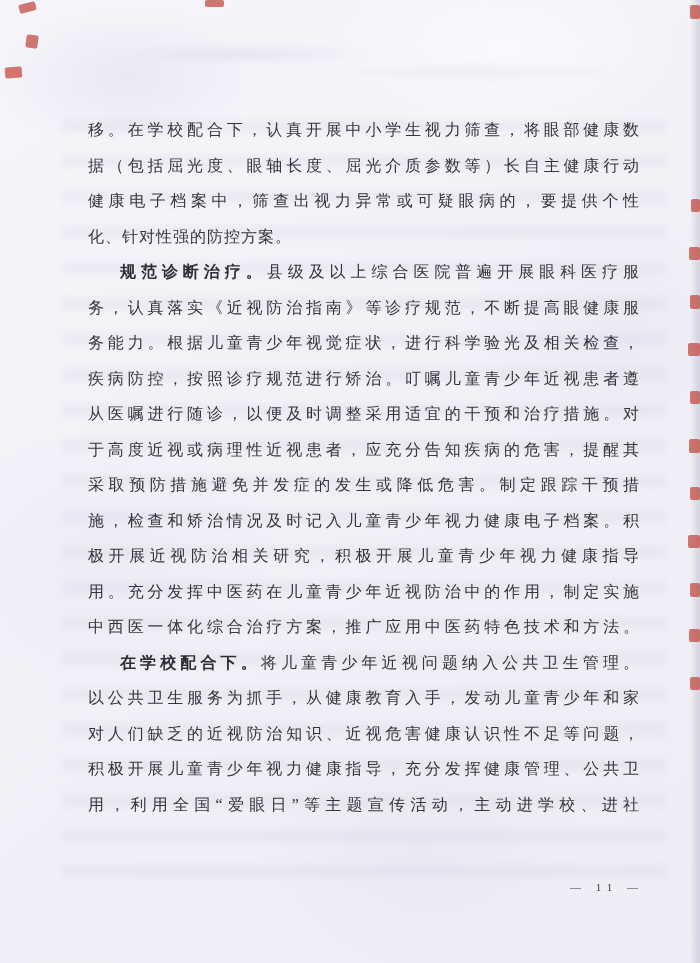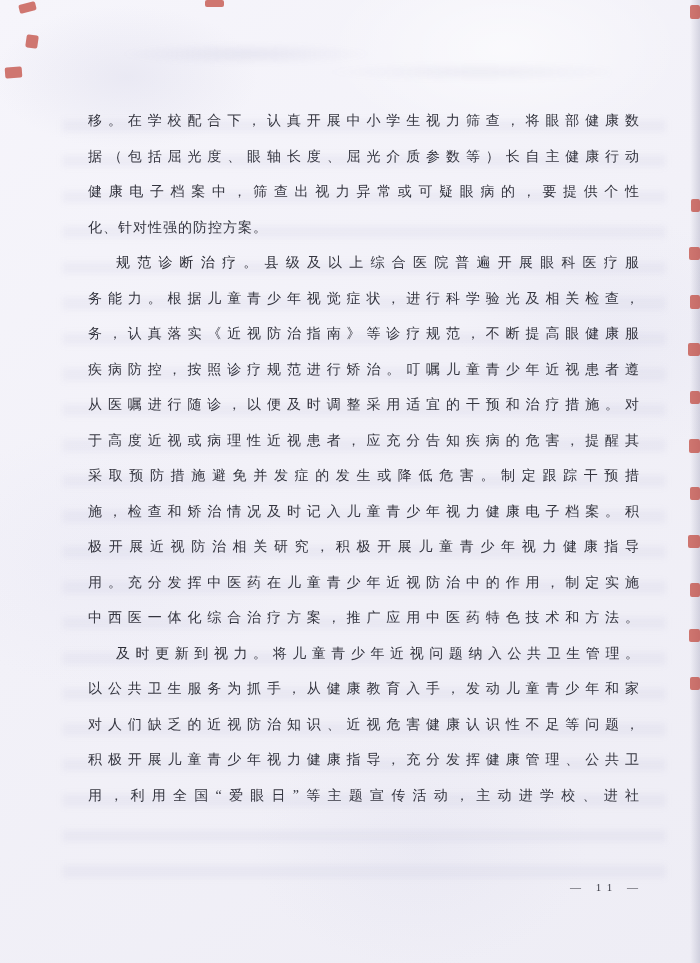--- a/index.html
+++ b/index.html
@@ -45,40 +45,40 @@
     background:linear-gradient(to left,rgba(140,140,168,.30),transparent 100%);
     pointer-events:none;
   }
   .red-mark{
     position:absolute;
     border-radius:2px;
     opacity:.72;
   }
   .doc-body{
     position:absolute;
-    left:88px;top:103px;width:552px;
+    left:88px;top:112px;width:552px;
     color:#34353f;
-    font-size:14px;
+    font-size:16px;
     letter-spacing:1px;
   }
   .line{
     height:35.5px;line-height:35.5px;
     white-space:nowrap;
     text-align:justify;
     text-align-last:justify;
     overflow:hidden;
   }
   .line.short{
     text-align-last:auto;
   }
   .line.first{
     text-indent:2em;
   }
   .lead{
-    font-weight:400;
+    font-weight:700;
     font-family:"Liberation Sans","DejaVu Sans",sans-serif;
     color:#2d2e37;
   }
   .page-number{
     position:absolute;
     top:874px;right:56px;
     color:#3a3b45;
     font-size:11px;
     letter-spacing:6px;
     line-height:26px;
@@ -92,31 +92,31 @@
   <div class="ghost-top"></div>
   <div class="ghost-rows"></div>
   <div class="edge-shade"></div>
 
   <div class="doc-body">
       <div class="line">移。在学校配合下，认真开展中小学生视力筛查，将眼部健康数</div>
       <div class="line">据（包括屈光度、眼轴长度、屈光介质参数等）长自主健康行动</div>
       <div class="line">健康电子档案中，筛查出视力异常或可疑眼病的，要提供个性</div>
       <div class="line short">化、针对性强的防控方案。</div>
       <div class="line first"><span class="lead">规范诊断治疗。</span><span>县级及以上综合医院普遍开展眼科医疗服</span></div>
+      <div class="line">务，认真落实《近视防治指南》等诊疗规范，不断提高眼健康服</div>
       <div class="line">务能力。根据儿童青少年视觉症状，进行科学验光及相关检查，</div>
-      <div class="line">务，认真落实《近视防治指南》等诊疗规范，不断提高眼健康服</div>
       <div class="line">疾病防控，按照诊疗规范进行矫治。叮嘱儿童青少年近视患者遵</div>
       <div class="line">从医嘱进行随诊，以便及时调整采用适宜的干预和治疗措施。对</div>
       <div class="line">于高度近视或病理性近视患者，应充分告知疾病的危害，提醒其</div>
       <div class="line">采取预防措施避免并发症的发生或降低危害。制定跟踪干预措</div>
       <div class="line">施，检查和矫治情况及时记入儿童青少年视力健康电子档案。积</div>
       <div class="line">极开展近视防治相关研究，积极开展儿童青少年视力健康指导</div>
       <div class="line">用。充分发挥中医药在儿童青少年近视防治中的作用，制定实施</div>
       <div class="line">中西医一体化综合治疗方案，推广应用中医药特色技术和方法。</div>
-      <div class="line first"><span class="lead">及时更新到视力。</span><span>将儿童青少年近视问题纳入公共卫生管理。</span></div>
+      <div class="line first"><span class="lead">在学校配合下。</span><span>将儿童青少年近视问题纳入公共卫生管理。</span></div>
       <div class="line">以公共卫生服务为抓手，从健康教育入手，发动儿童青少年和家</div>
       <div class="line">对人们缺乏的近视防治知识、近视危害健康认识性不足等问题，</div>
       <div class="line">积极开展儿童青少年视力健康指导，充分发挥健康管理、公共卫</div>
       <div class="line">用，利用全国“爱眼日”等主题宣传活动，主动进学校、进社</div>
     </div>
 
   <div class="page-number">— 11 —</div>
 <div class="red-mark" style="left: 19px; top: 3px; width: 17px; height: 9px; background: rgb(192, 69, 58); transform: rotate(-14deg);"></div>
     <div class="red-mark" style="left: 26px; top: 35px; width: 12px; height: 13px; background: rgb(192, 69, 58); transform: rotate(8deg);"></div>
     <div class="red-mark" style="left: 5px; top: 67px; width: 17px; height: 11px; background: rgb(192, 69, 58); transform: rotate(-4deg);"></div>

